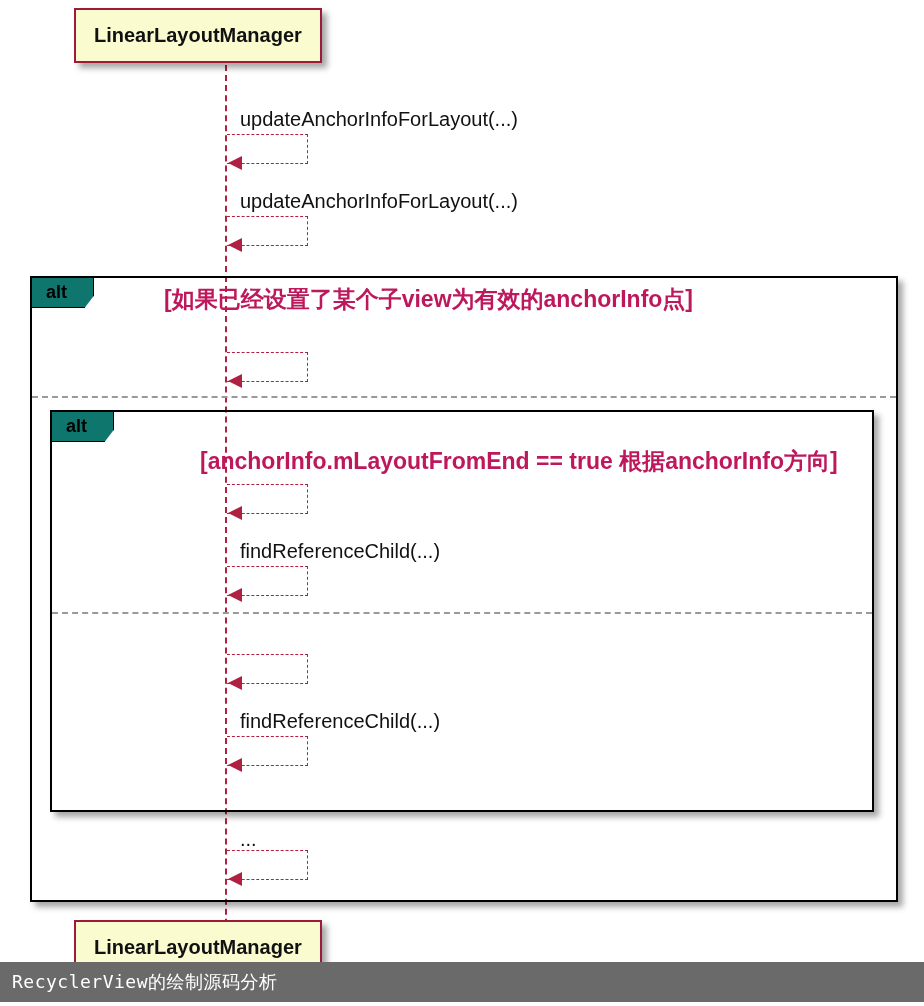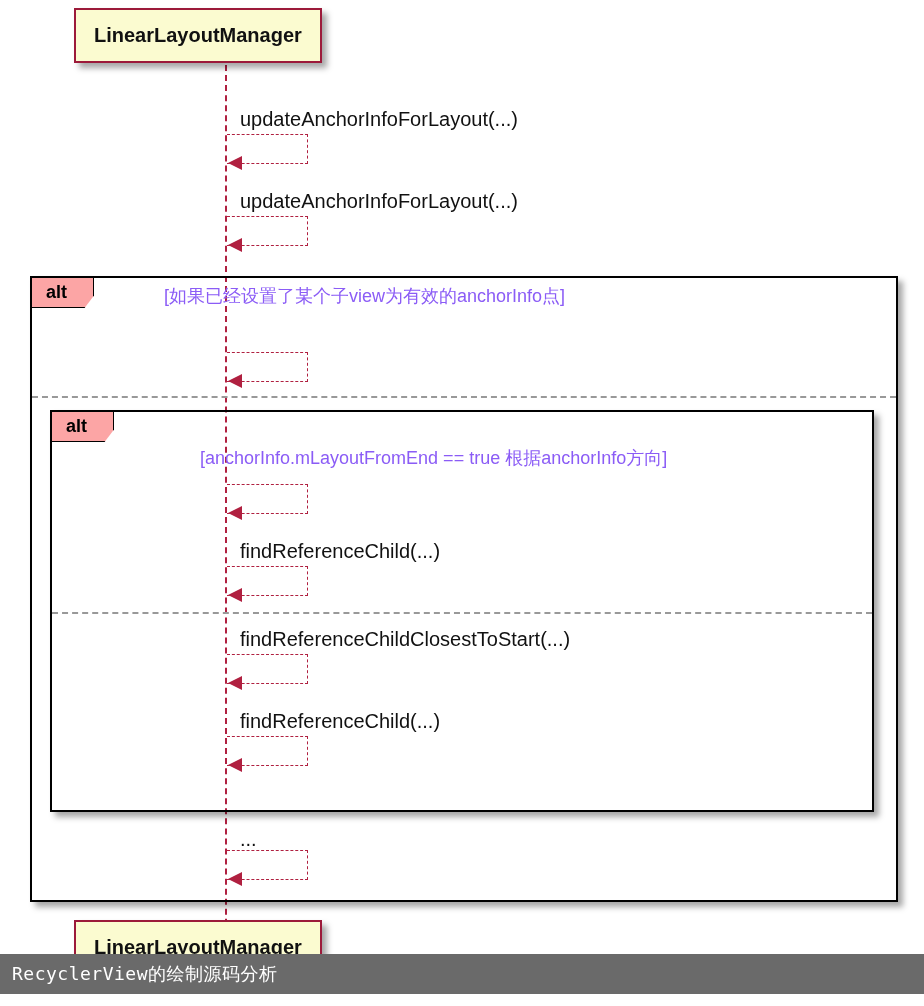--- a/index.html
+++ b/index.html
@@ -3,24 +3,24 @@
 <meta charset="utf-8">
 <style>
   html,body{margin:0;padding:0;background:#fff;font-family:Arial,Helvetica,sans-serif;}
   .stage{position:relative;width:924px;height:1006px;background:#fff;}
   .lifeline{position:absolute;left:225px;top:65px;width:0;height:900px;border-left:2px dashed #b02040;}
   .part-box{position:absolute;background:#fbfbd0;border:2px solid #9c1a3a;box-shadow:5px 5px 6px rgba(0,0,0,.35);padding:14px 18px;font-size:20px;font-weight:bold;color:#111;}
   .msg{position:absolute;font-size:20px;color:#111;white-space:nowrap;}
   .stub{position:absolute;border:1px dashed #b02040;border-left:none;height:28px;}
   .arrow{position:absolute;width:0;height:0;border-top:7px solid transparent;border-bottom:7px solid transparent;border-right:14px solid #b02040;}
   .frag{position:absolute;border:2px solid #000;box-shadow:5px 5px 6px rgba(0,0,0,.35);background:transparent;}
-  .frag-tab{position:absolute;top:-1px;left:-1px;background:#fca5a5;border:1px solid #000;font-weight:bold;font-size:18px;padding:4px 26px 4px 14px;clip-path:polygon(0 0,100% 0,100% 60%,85% 100%,0 100%);}
-  .frag-guard{position:absolute;font-weight:normal;font-size:18px;color:#8b5cf6;white-space:nowrap;}
+  .frag-tab{position:absolute;top:-1px;left:-1px;background:#0f766e;border:1px solid #000;font-weight:bold;font-size:18px;padding:4px 26px 4px 14px;clip-path:polygon(0 0,100% 0,100% 60%,85% 100%,0 100%);}
+  .frag-guard{position:absolute;font-weight:bold;font-size:23px;color:#be185d;white-space:nowrap;}
   .frag-sep{position:absolute;left:0;right:0;border-top:2px dashed #999;}
-  .caption-bar{position:absolute;left:0;right:0;bottom:12px;height:40px;background:#6a6a6a;color:#fff;font-size:18px;display:flex;align-items:center;padding-left:12px;letter-spacing:.5px;font-family:monospace,Arial;}
+  .caption-bar{position:absolute;left:0;right:0;bottom:4px;height:40px;background:#6a6a6a;color:#fff;font-size:18px;display:flex;align-items:center;padding-left:12px;letter-spacing:.5px;font-family:monospace,Arial;}
 </style>
 </head>
 <body>
 
 <div class="stage">
 
   <div class="lifeline"></div>
 
   <div class="part-box" style="left:74px;top:8px;">
     <span>LinearLayoutManager</span>
@@ -49,21 +49,20 @@
     <div class="frag-sep" style="top:200px;"></div>
   </div>
 
   <div class="stub" style="left:227px;top:484px;width:80px;"></div>
   <div class="arrow" style="left:228px;top:506px;"></div>
 
   <div class="msg" style="left:240px;top:540px;">findReferenceChild(...)</div>
   <div class="stub" style="left:227px;top:566px;width:80px;"></div>
   <div class="arrow" style="left:228px;top:588px;"></div>
 
-  <div class="msg" style="left:240px;top:628px;">findReferenceChildClosestToStart(...)</div>
   <div class="stub" style="left:227px;top:654px;width:80px;"></div>
   <div class="arrow" style="left:228px;top:676px;"></div>
 
   <div class="msg" style="left:240px;top:710px;">findReferenceChild(...)</div>
   <div class="stub" style="left:227px;top:736px;width:80px;"></div>
   <div class="arrow" style="left:228px;top:758px;"></div>
 
   <div class="msg" style="left:240px;top:828px;">...</div>
   <div class="stub" style="left:227px;top:850px;width:80px;"></div>
   <div class="arrow" style="left:228px;top:872px;"></div>

